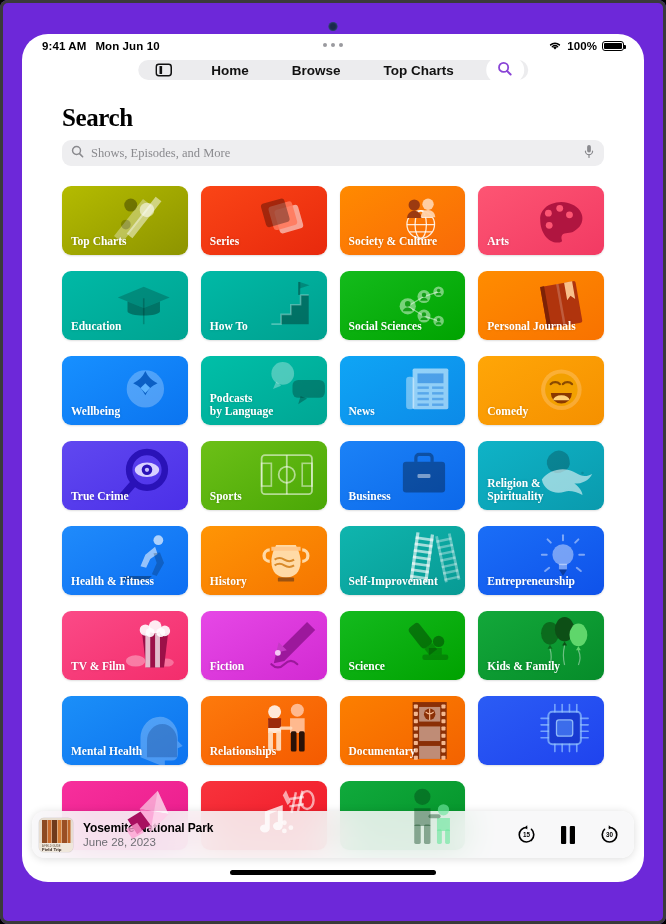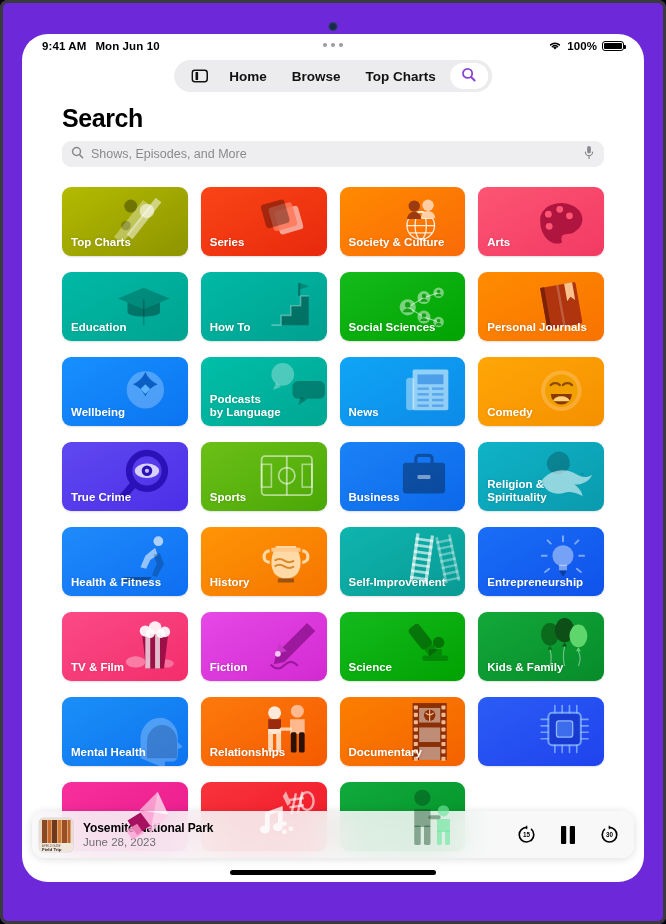--- a/index.html
+++ b/index.html
@@ -58,35 +58,35 @@
   }
   .batt::after {
     content: ""; position: absolute; right: -3.2px; top: 3px;
     width: 1.8px; height: 4px; background: #000; border-radius: 0 1px 1px 0;
   }
   .batt i { display: block; height: 100%; width: 100%; background: #000; border-radius: 1px; }
 
   
   #navbar {
     position: absolute; top: 26px; left: 50%; transform: translateX(-50%);
-    height: 32px; background: #ececee; border-radius: 16px;
-    display: flex; align-items: center; padding: 3px 4px 3px 10px; gap: 3px;
+    height: 20px; background: #ececee; border-radius: 16px;
+    display: flex; align-items: center; padding: 3px 4px 3px 10px; gap: 21px;
   }
   .nav-item {
     font-size: 13.5px; font-weight: 600; color: #111;
     padding: 4px 11px; border-radius: 14px; white-space: nowrap;
   }
   #sidebar-btn { display: flex; align-items: center; padding: 4px 7px; }
   #search-tab {
     width: 38px; height: 26px; background: #fff; border-radius: 13px;
     display: flex; align-items: center; justify-content: center;
   }
 
   
-  #content { position: absolute; left: 0; top: 58px; width: 100%; bottom: 0; }
+  #content { position: absolute; left: 0; top: 58px; width: 100%; bottom: 0; font-family: Liberation Serif, serif; }
   #page-title {
     font-size: 25px; font-weight: bold; color: #000;
     padding: 12px 0 8px 40px; letter-spacing: -.4px;
   }
   #search-field {
     margin: 0 40px; height: 26px; background: #eeeef0; border-radius: 9px;
     display: flex; align-items: center; padding: 0 9px; gap: 7px;
   }
   #search-placeholder { font-size: 12.5px; color: #8a8a8e; flex: 1; }
 

